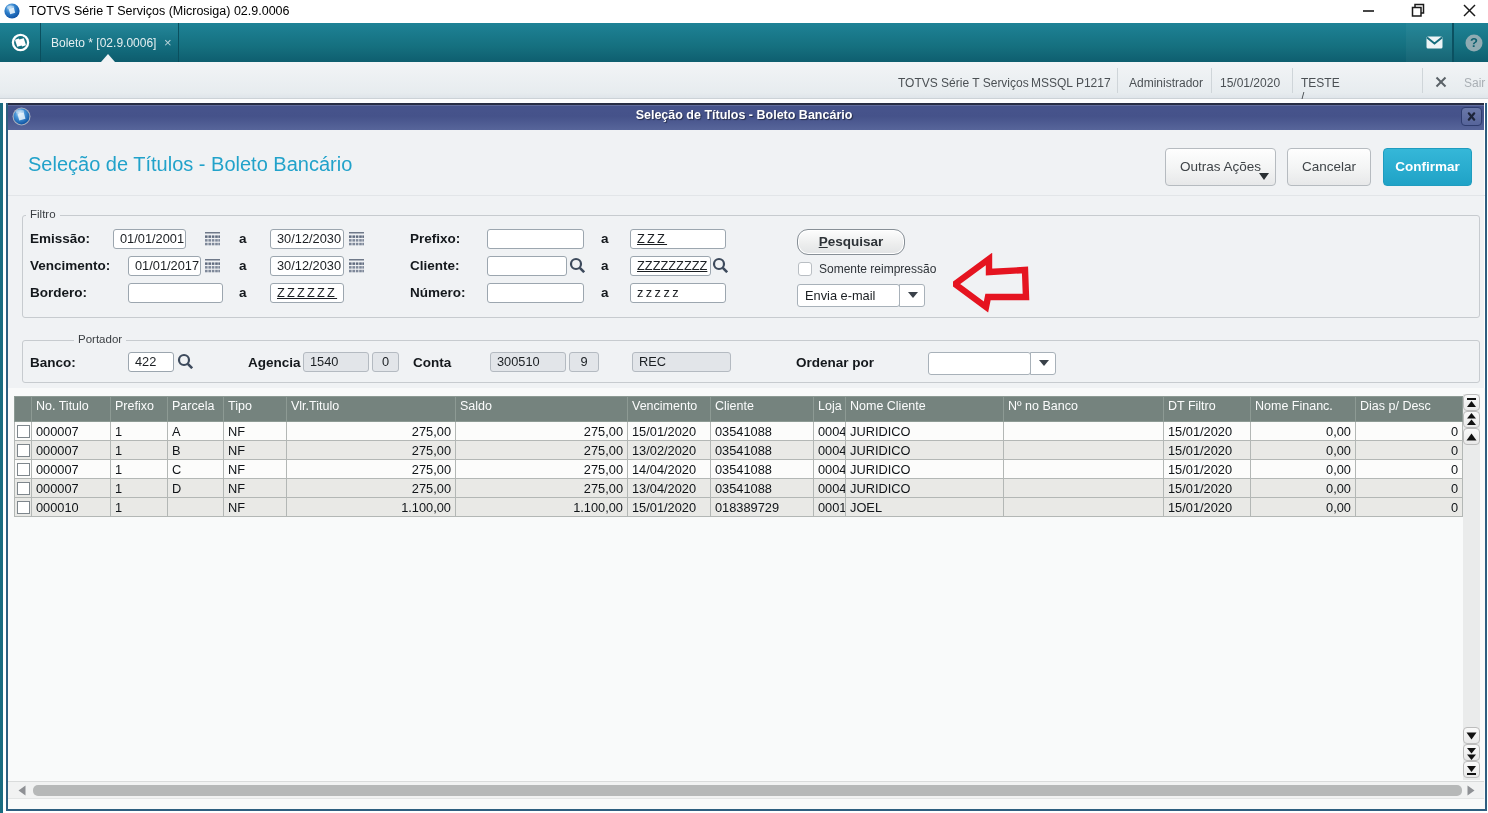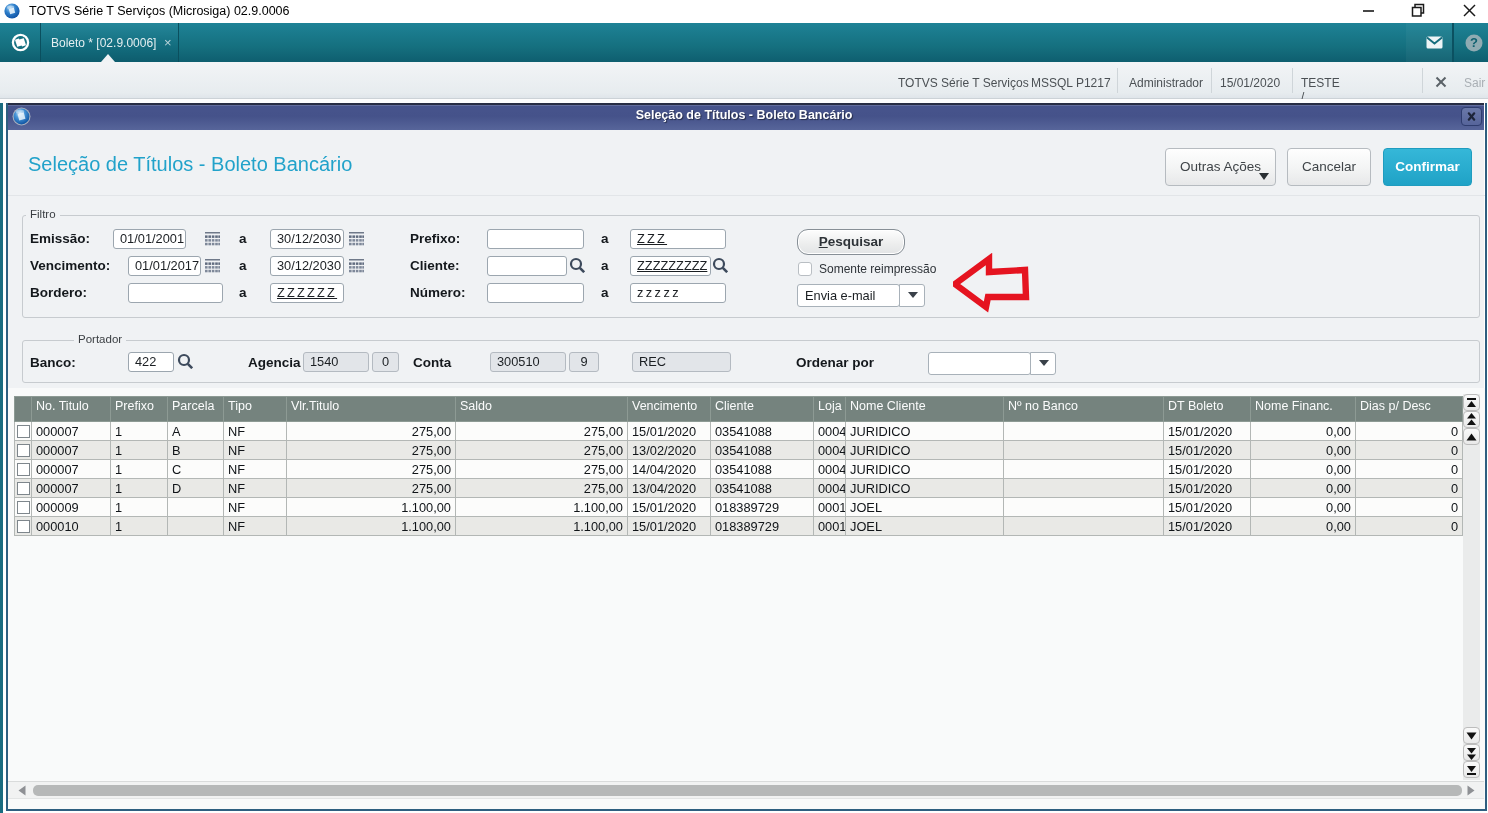--- a/index.html
+++ b/index.html
@@ -336,21 +336,21 @@
           <th>Prefixo</th>
           <th>Parcela</th>
           <th>Tipo</th>
           <th>Vlr.Titulo</th>
           <th>Saldo</th>
           <th>Vencimento</th>
           <th>Cliente</th>
           <th>Loja</th>
           <th>Nome Cliente</th>
           <th>Nº no Banco</th>
-          <th>DT Boleto</th>
+          <th>DT Filtro</th>
           <th>Nome Financ.</th>
           <th>Dias p/ Desc</th>
         </tr>
     <tr>
           <td class="cbc">
             <div class="rowcb"></div>
           </td>
           <td>000007</td>
           <td>1</td>
           <td>A</td>
@@ -411,39 +411,20 @@
           <td>000007</td>
           <td>1</td>
           <td>D</td>
           <td>NF</td>
           <td class="r">275,00</td>
           <td class="r">275,00</td>
           <td>13/04/2020</td>
           <td>03541088</td>
           <td>0004</td>
           <td>JURIDICO</td>
-          <td></td>
-          <td>15/01/2020</td>
-          <td class="r">0,00</td>
-          <td class="r">0</td>
-        </tr>
-    <tr>
-          <td class="cbc">
-            <div class="rowcb"></div>
-          </td>
-          <td>000009</td>
-          <td>1</td>
-          <td></td>
-          <td>NF</td>
-          <td class="r">1.100,00</td>
-          <td class="r">1.100,00</td>
-          <td>15/01/2020</td>
-          <td>018389729</td>
-          <td>0001</td>
-          <td>JOEL</td>
           <td></td>
           <td>15/01/2020</td>
           <td class="r">0,00</td>
           <td class="r">0</td>
         </tr>
     <tr class="alt">
           <td class="cbc">
             <div class="rowcb"></div>
           </td>
           <td>000010</td>

